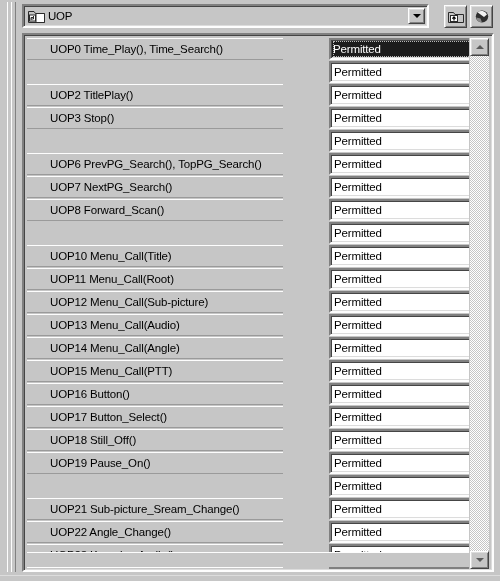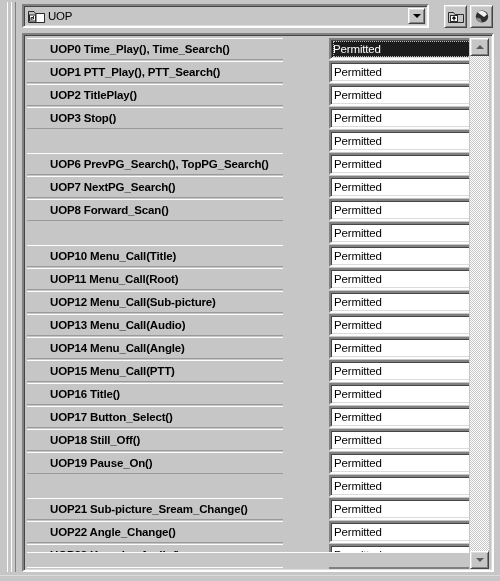--- a/index.html
+++ b/index.html
@@ -155,21 +155,20 @@
     background: #c6c6c6;
     border-top: 1px solid #fdfdfd;
     border-bottom: 1px solid #9a9a9a;
     box-sizing: border-box;
     display: flex; align-items: center;
     padding-left: 23px;
     white-space: nowrap;
     font-size: 11.5px;
     letter-spacing: -0.15px;
     color: #000;
-    font-weight: bold;
   }
 
   .cell-combo {
     position: absolute;
     left: 258px; top: 0;
     width: 184px; height: 22px;
     background: #ffffff;
     border: 2px solid;
     border-color: #808080 #fdfdfd #fdfdfd #808080;
     box-sizing: border-box;
@@ -306,21 +305,20 @@
         <div class="row selected">
           <div class="cell-label">UOP0  Time_Play(), Time_Search()</div>
           <div class="cell-combo">
             <div class="value">Permitted</div>
             <div class="cbtn">
               <span class="tri-down"></span>
             </div>
           </div>
         </div>
         <div class="row">
-          <div class="cell-label">UOP1  PTT_Play(), PTT_Search()</div>
           <div class="cell-combo">
             <div class="value">Permitted</div>
             <div class="cbtn">
               <span class="tri-down"></span>
             </div>
           </div>
         </div>
         <div class="row">
           <div class="cell-label">UOP2  TitlePlay()</div>
           <div class="cell-combo">
@@ -430,21 +428,21 @@
         <div class="row">
           <div class="cell-label">UOP15  Menu_Call(PTT)</div>
           <div class="cell-combo">
             <div class="value">Permitted</div>
             <div class="cbtn">
               <span class="tri-down"></span>
             </div>
           </div>
         </div>
         <div class="row">
-          <div class="cell-label">UOP16  Title()</div>
+          <div class="cell-label">UOP16  Button()</div>
           <div class="cell-combo">
             <div class="value">Permitted</div>
             <div class="cbtn">
               <span class="tri-down"></span>
             </div>
           </div>
         </div>
         <div class="row">
           <div class="cell-label">UOP17  Button_Select()</div>
           <div class="cell-combo">

